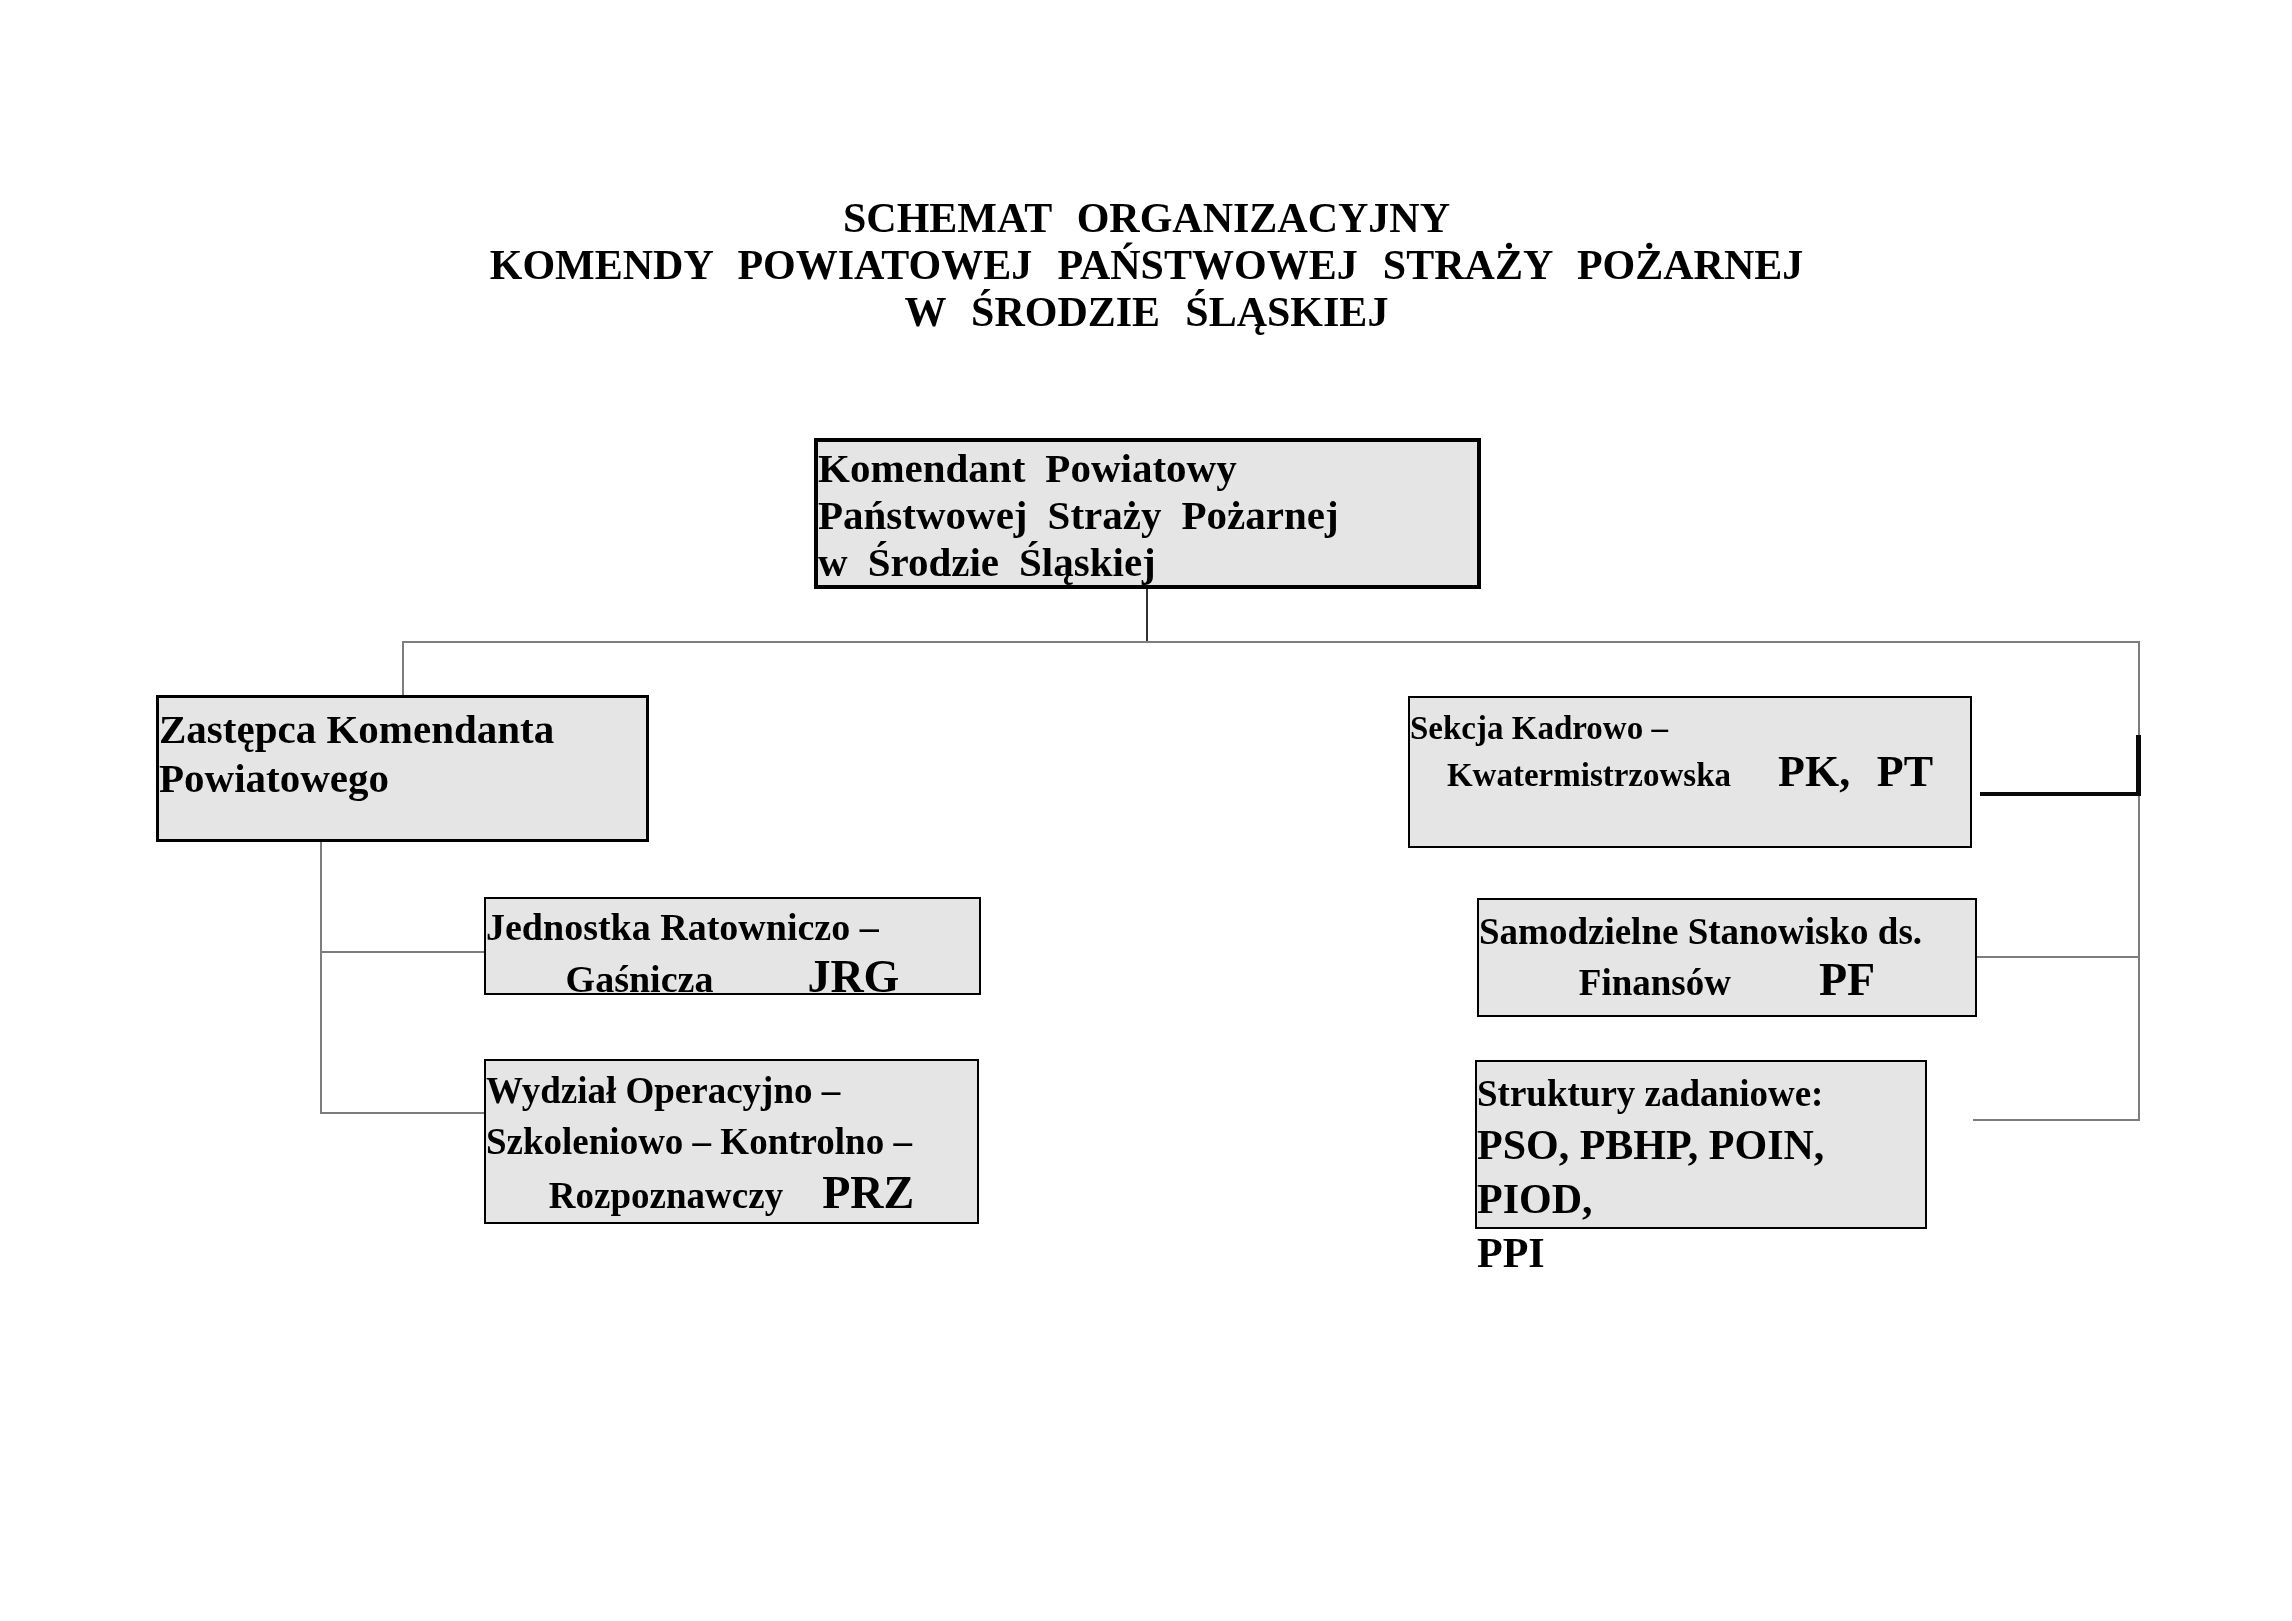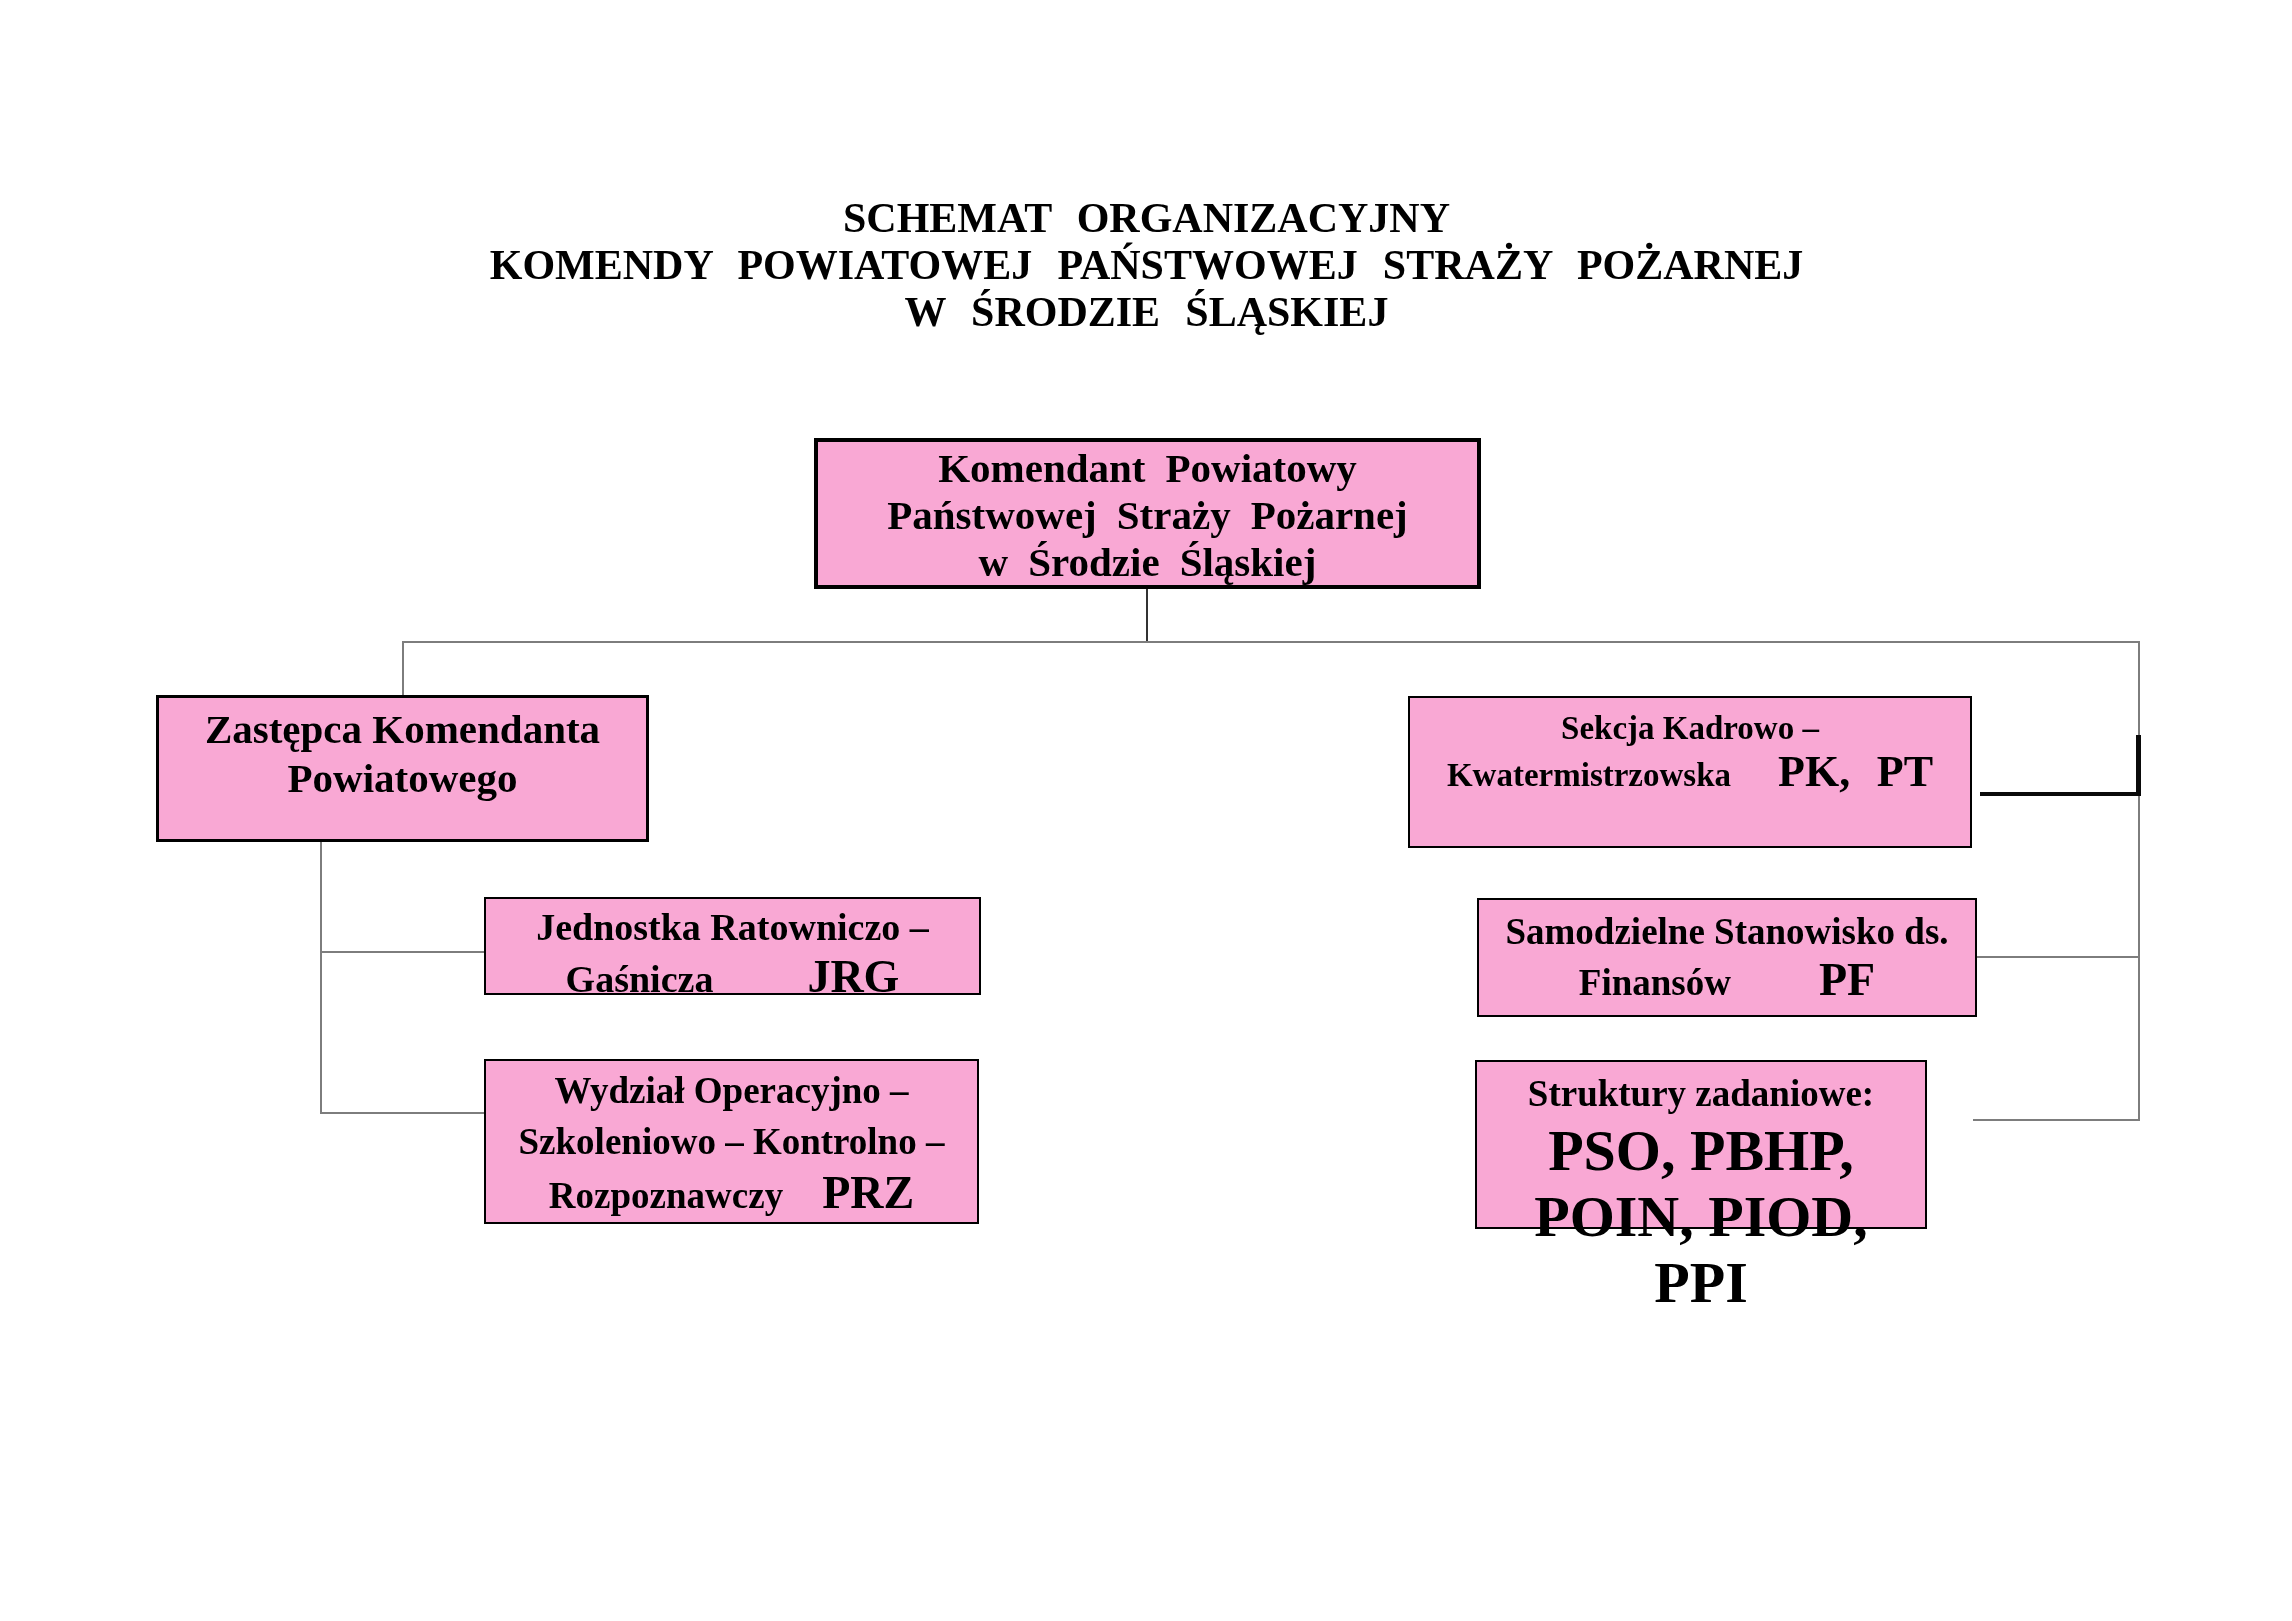--- a/index.html
+++ b/index.html
@@ -13,42 +13,41 @@
   }
   
   .title{
     position:absolute;left:0;top:195px;width:100%;
     text-align:center;font-size:42px;line-height:47px;
     word-spacing:14.7px;letter-spacing:0px;
   }
   
   .box{
     position:absolute;box-sizing:border-box;
-    border:2.9px solid #000;background:#f9a8d4;
-    text-align:center;
+    border:2.9px solid #000;background:#e5e5e5;
   }
   .box-komendant{left:814px;top:438px;width:667px;height:151px;border-width:4.9px;
     font-size:41px;line-height:47px;padding-top:2.9px;word-spacing:9.8px;}
   .box-zastepca{left:156px;top:695px;width:493px;height:147px;border-width:3.9px;
     font-size:41px;line-height:49px;padding-top:6.9px;}
   .box-sekcja{left:1408px;top:696px;width:564px;height:152px;
     font-size:33px;line-height:43px;padding-top:9px;}
   .box-jrg{left:484px;top:897px;width:497px;height:98px;
     font-size:38px;line-height:49px;padding-top:3.9px;}
   .box-finanse{left:1477px;top:898px;width:500px;height:119px;
     font-size:37px;line-height:48px;padding-top:8px;}
   .box-wydzial{left:484px;top:1059px;width:495px;height:165px;
     font-size:37px;line-height:51px;padding-top:3.9px;}
   .box-struktury{left:1475px;top:1060px;width:452px;height:169px;
     font-size:37px;line-height:49px;padding-top:6.9px;}
   .codeline{display:flex;justify-content:center;align-items:baseline;}
   .gap48{gap:47px;}  .gap80{gap:94px;}  .gap90{gap:88px;}  .gap40{gap:39px;}
   .code{font-size:46px;}
   .code-pkpt{font-size:44px;word-spacing:15.7px;}
-  .big{font-size:58px;line-height:66px;}
+  .big{font-size:42px;line-height:54px;}
   
   .line{position:absolute;background:#7d7d7d;}
   .line.dark{background:#333333;}
   .line.black{background:#0a0a0a;}
   .v-komendant{left:1146px;top:589px;width:2px;height:53px;}
   .h-main{left:402px;top:641px;width:1738px;height:2px;}
   .v-zastepca{left:402px;top:641px;width:2px;height:55px;}
   .v-right-trunk{left:2138px;top:641px;width:2px;height:480px;}
   .v-right-dark{left:2136px;top:735px;width:4.9px;height:61px;}
   .h-sekcja{left:1980px;top:792px;width:160px;height:3.9px;}

